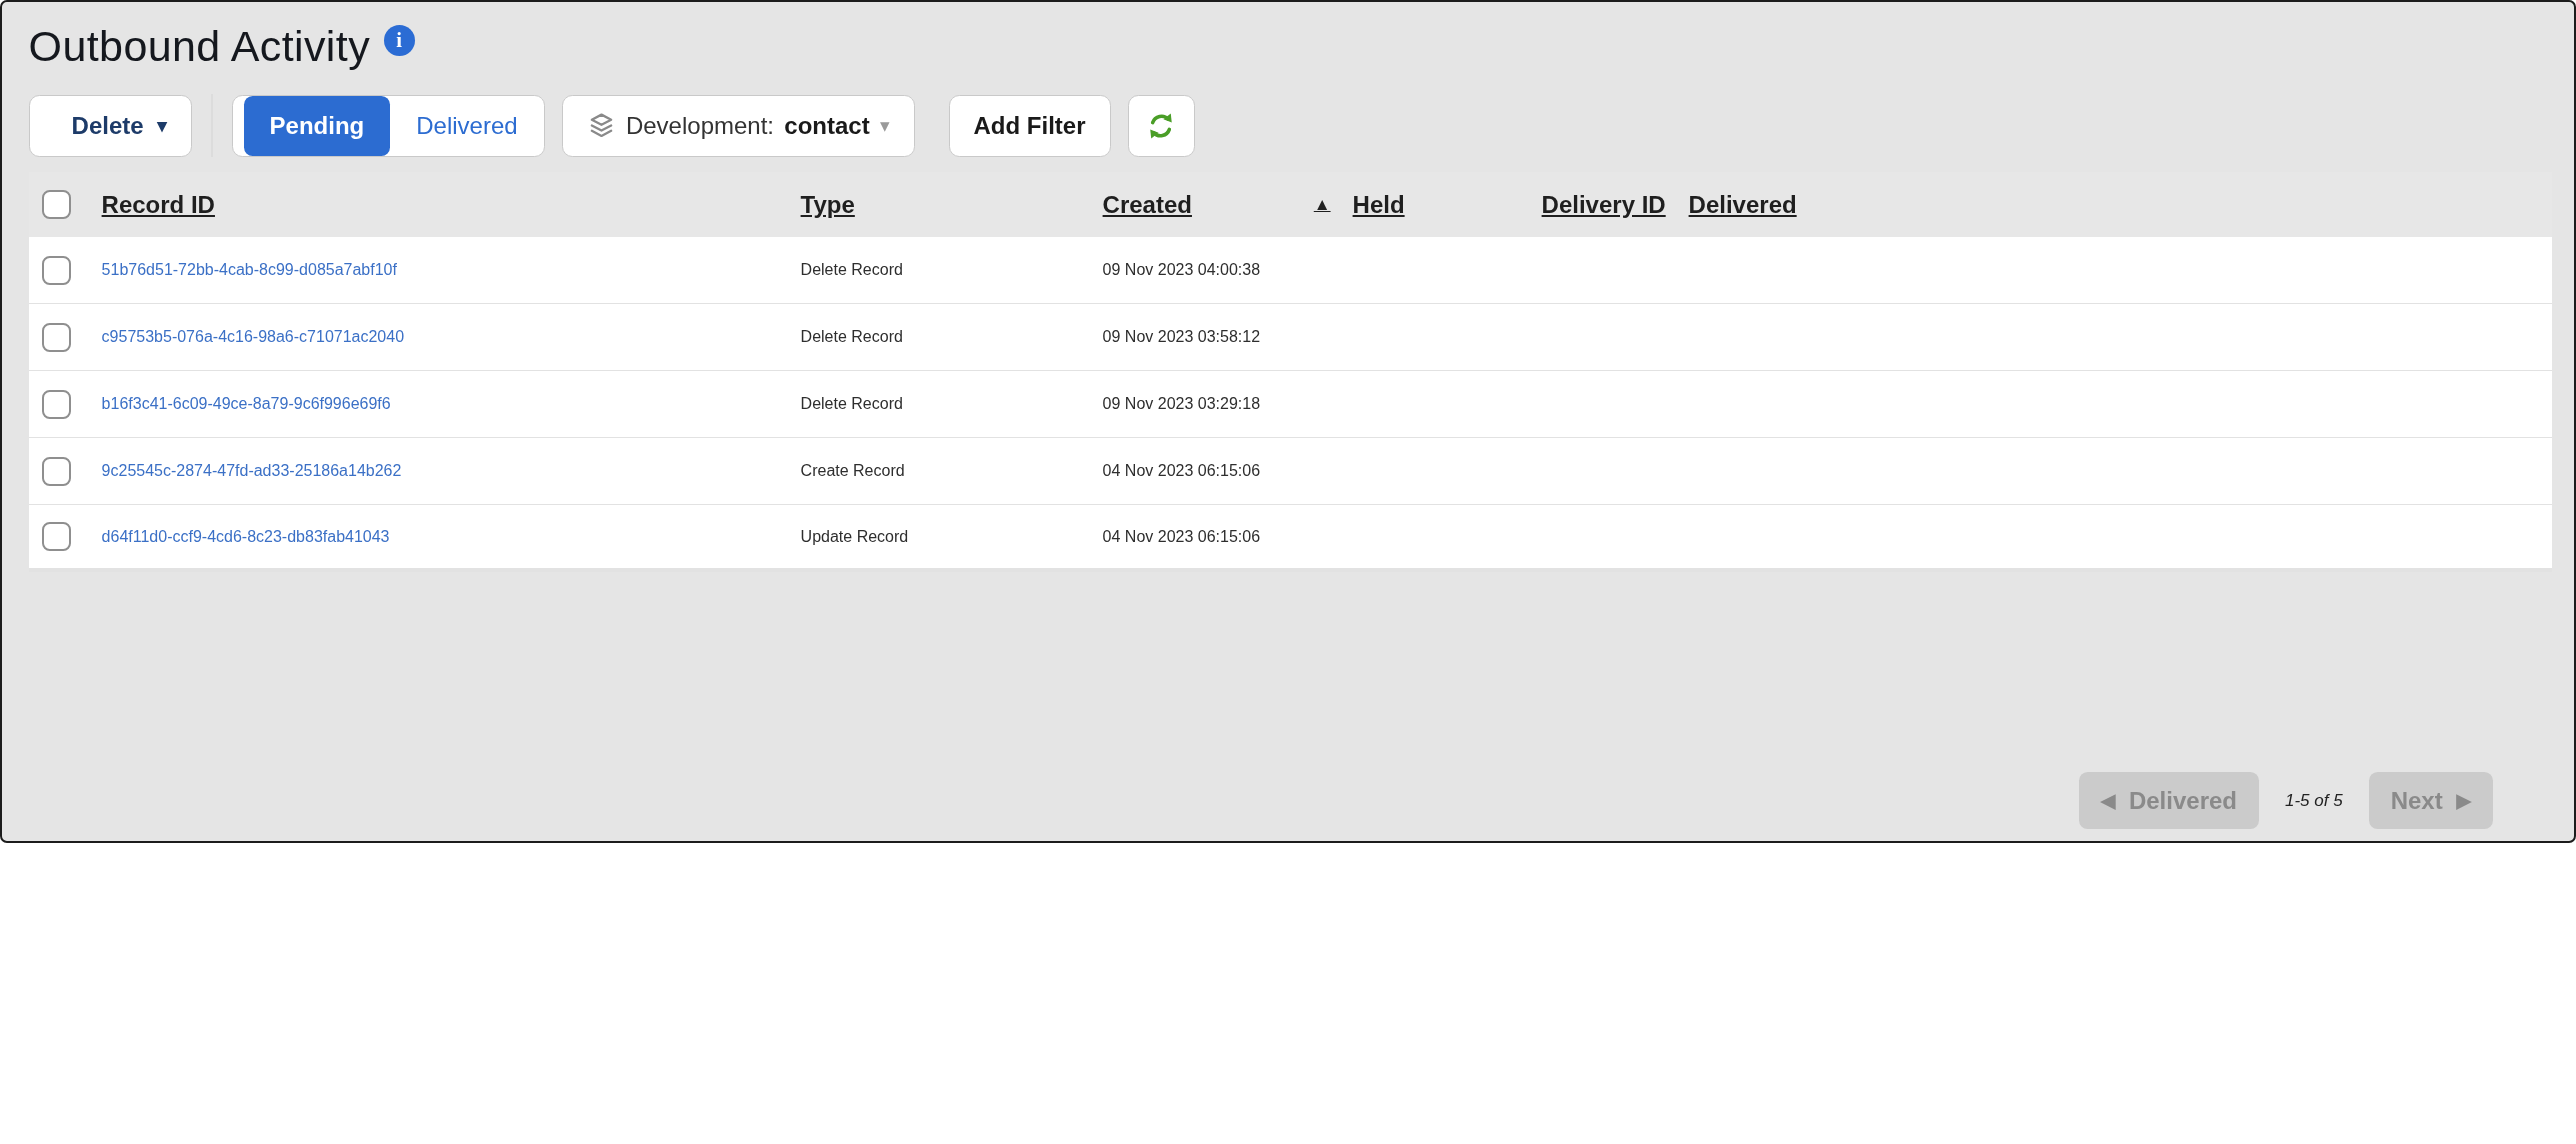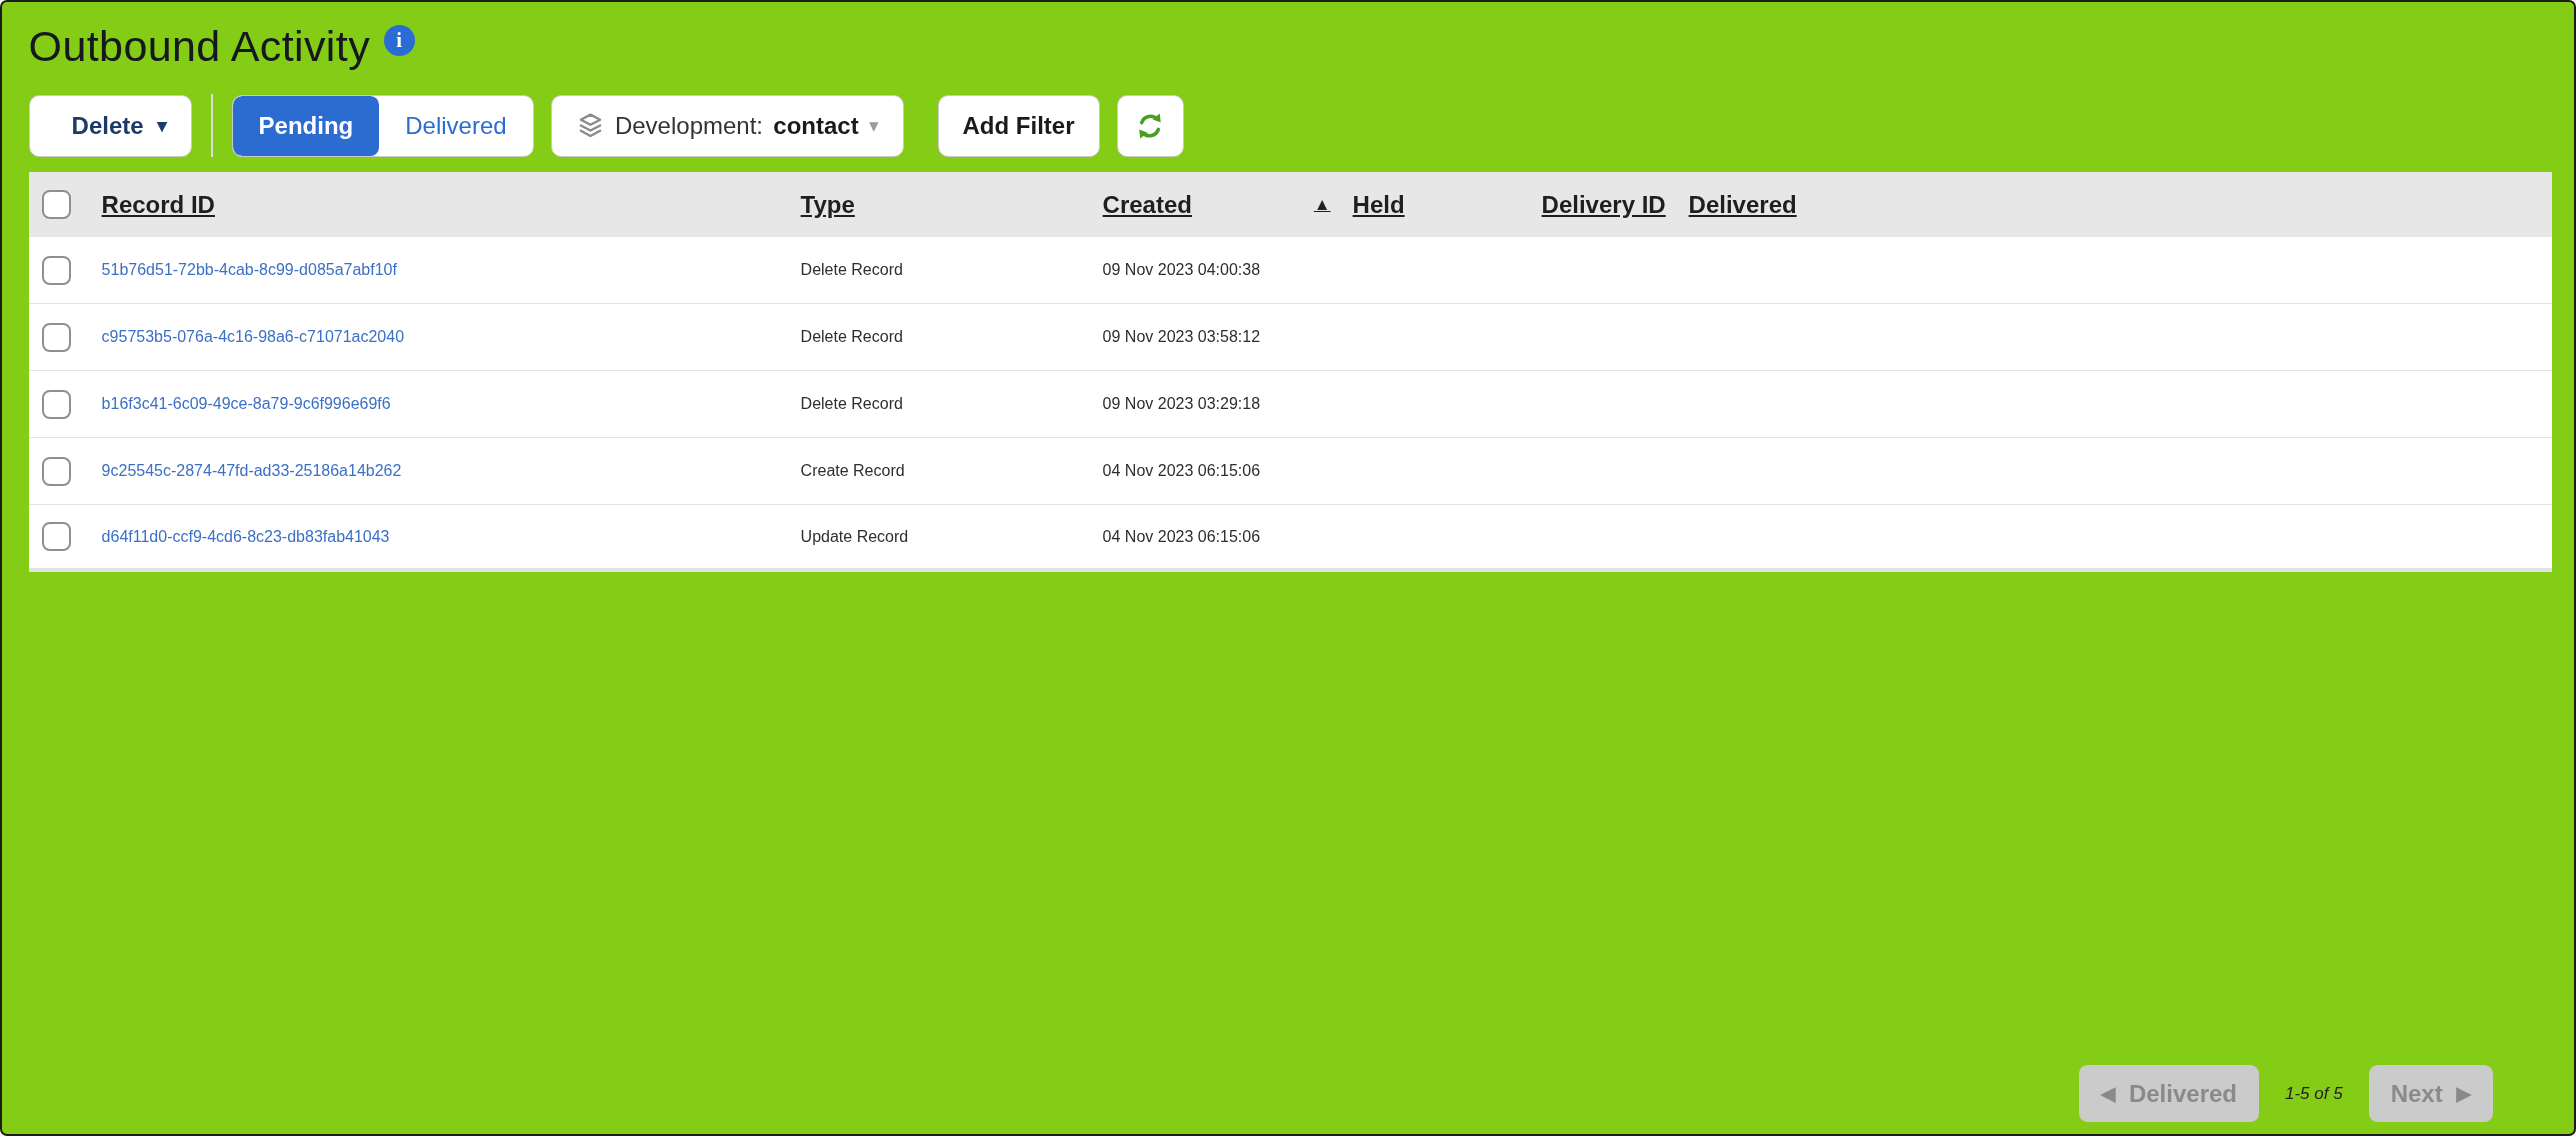--- a/index.html
+++ b/index.html
@@ -3,24 +3,24 @@
 <meta charset="utf-8">
 <style>
   * { box-sizing: border-box; margin: 0; padding: 0; }
   html, body { background: #ffffff; }
   body {
     font-family: "Liberation Sans", sans-serif;
     width: 2576px; height: 1145px;
     color: #1f1f1f;
   }
   .app {
-    width: 2576px; height: 1136px;
+    width: 2576px; height: 843px;
     border: 2.6px solid #1c1c1c;
     border-radius: 6.9px;
-    background: #84cc16;
+    background: #e5e5e5;
     position: relative;
     overflow: hidden;
     padding: 15.4px 26.6px 0 26.6px;
   }
   
   .title-row { display: flex; align-items: center; gap: 13.7px; margin-top: 5.1px; }
   .page-title {
     font-size: 43px; font-weight: 500; color: #15181e; letter-spacing: 0.4px;
   }
   .info-icon {
@@ -38,21 +38,21 @@
     background: #fff; font-size: 24px; padding: 0 24px;
     cursor: pointer; white-space: nowrap;
   }
   .btn-delete { color: #1d3b69; font-weight: 700; gap: 13.7px; padding-left: 42px; }
   .caret { font-size: 19px; line-height: 1; }
   .caret-navy { color: #1d3b69; }
   .caret-gray { color: #9a9a9a; }
   .v-divider { width: 1.7px; height: 63px; background: #dcdcdc; margin: 0 19px; }
   .seg-group {
     display: inline-flex; height: 62px; border: 1.7px solid #c9c9c9;
-    border-radius: 10.3px; overflow: hidden; background: #fff;
+    border-radius: 10.3px; overflow: hidden; background: #fff; padding-left: 11px;
   }
   .seg {
     display: inline-flex; align-items: center; justify-content: center;
     padding: 0 26px; font-size: 24px; cursor: pointer; height: 100%;
   }
   .seg.active { background: #2c6cd1; color: #fff; font-weight: 700; border-radius: 8.6px; }
   .seg.inactive { color: #2c6cd1; font-weight: 500; }
   .toolbar-gap { width: 17px; flex: 0 0 auto; }
   .filter-chip { gap: 10.3px; }
   .chip-prefix { font-weight: 400; color: #333; }

